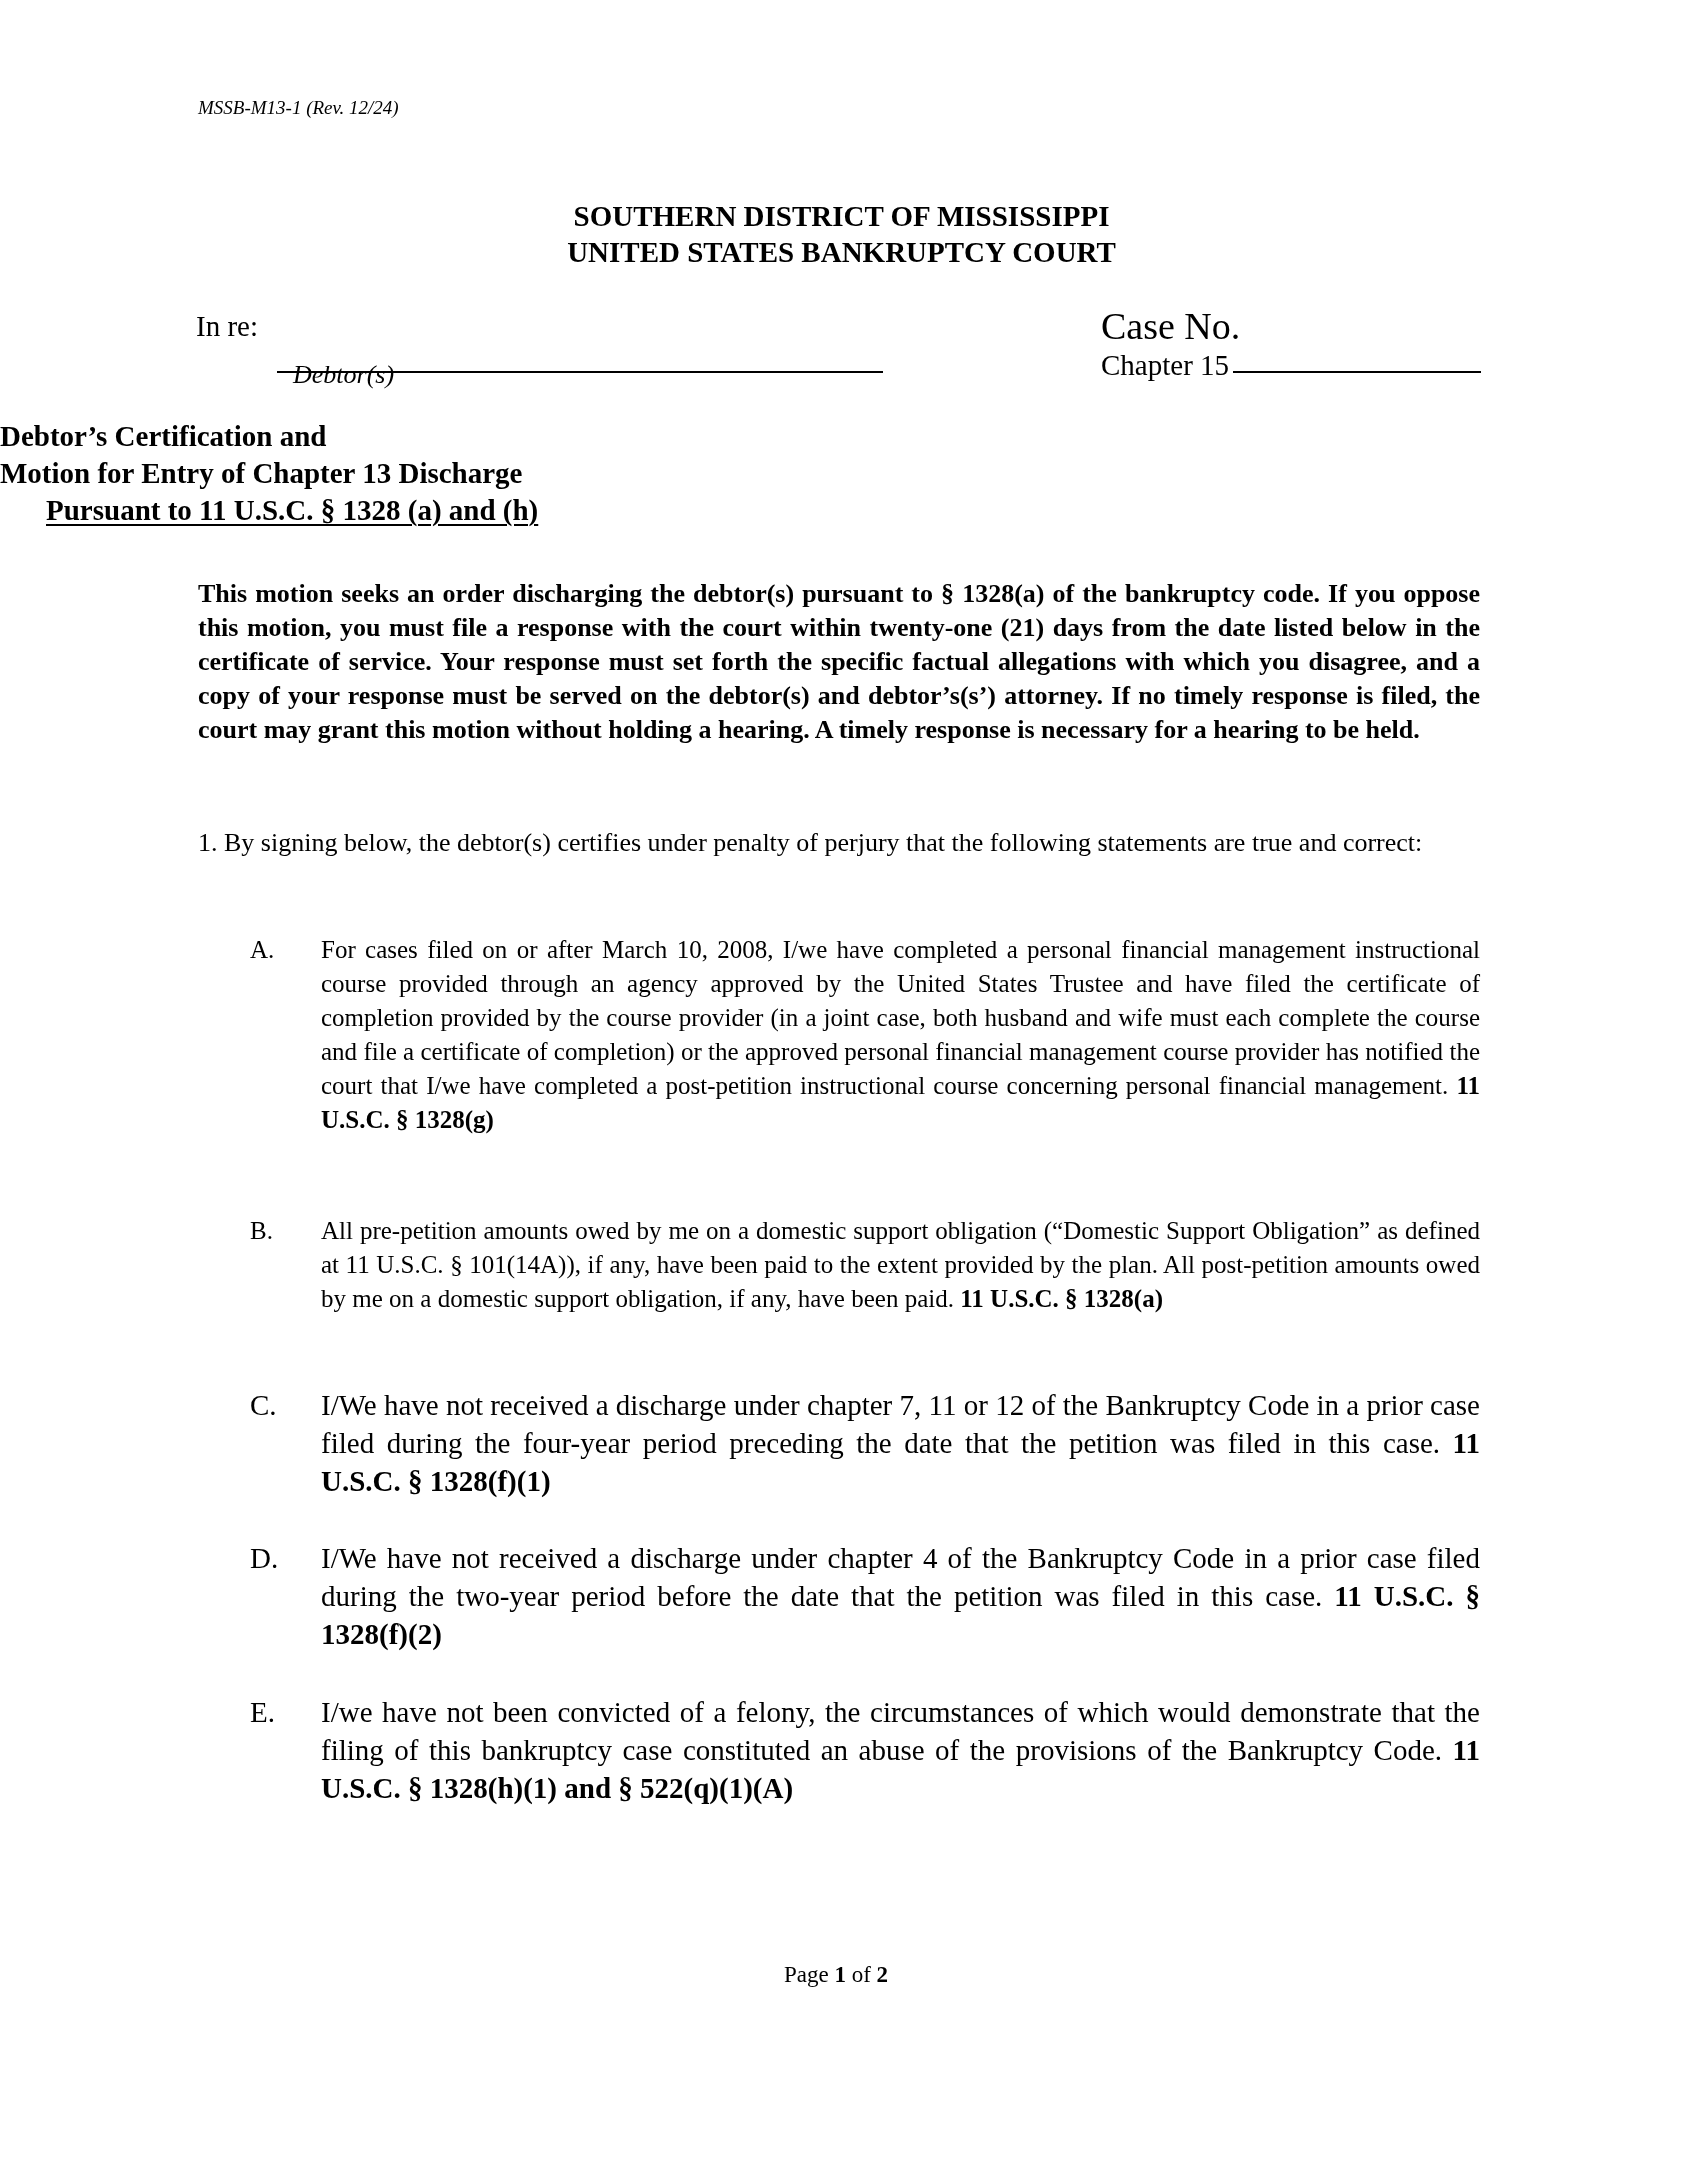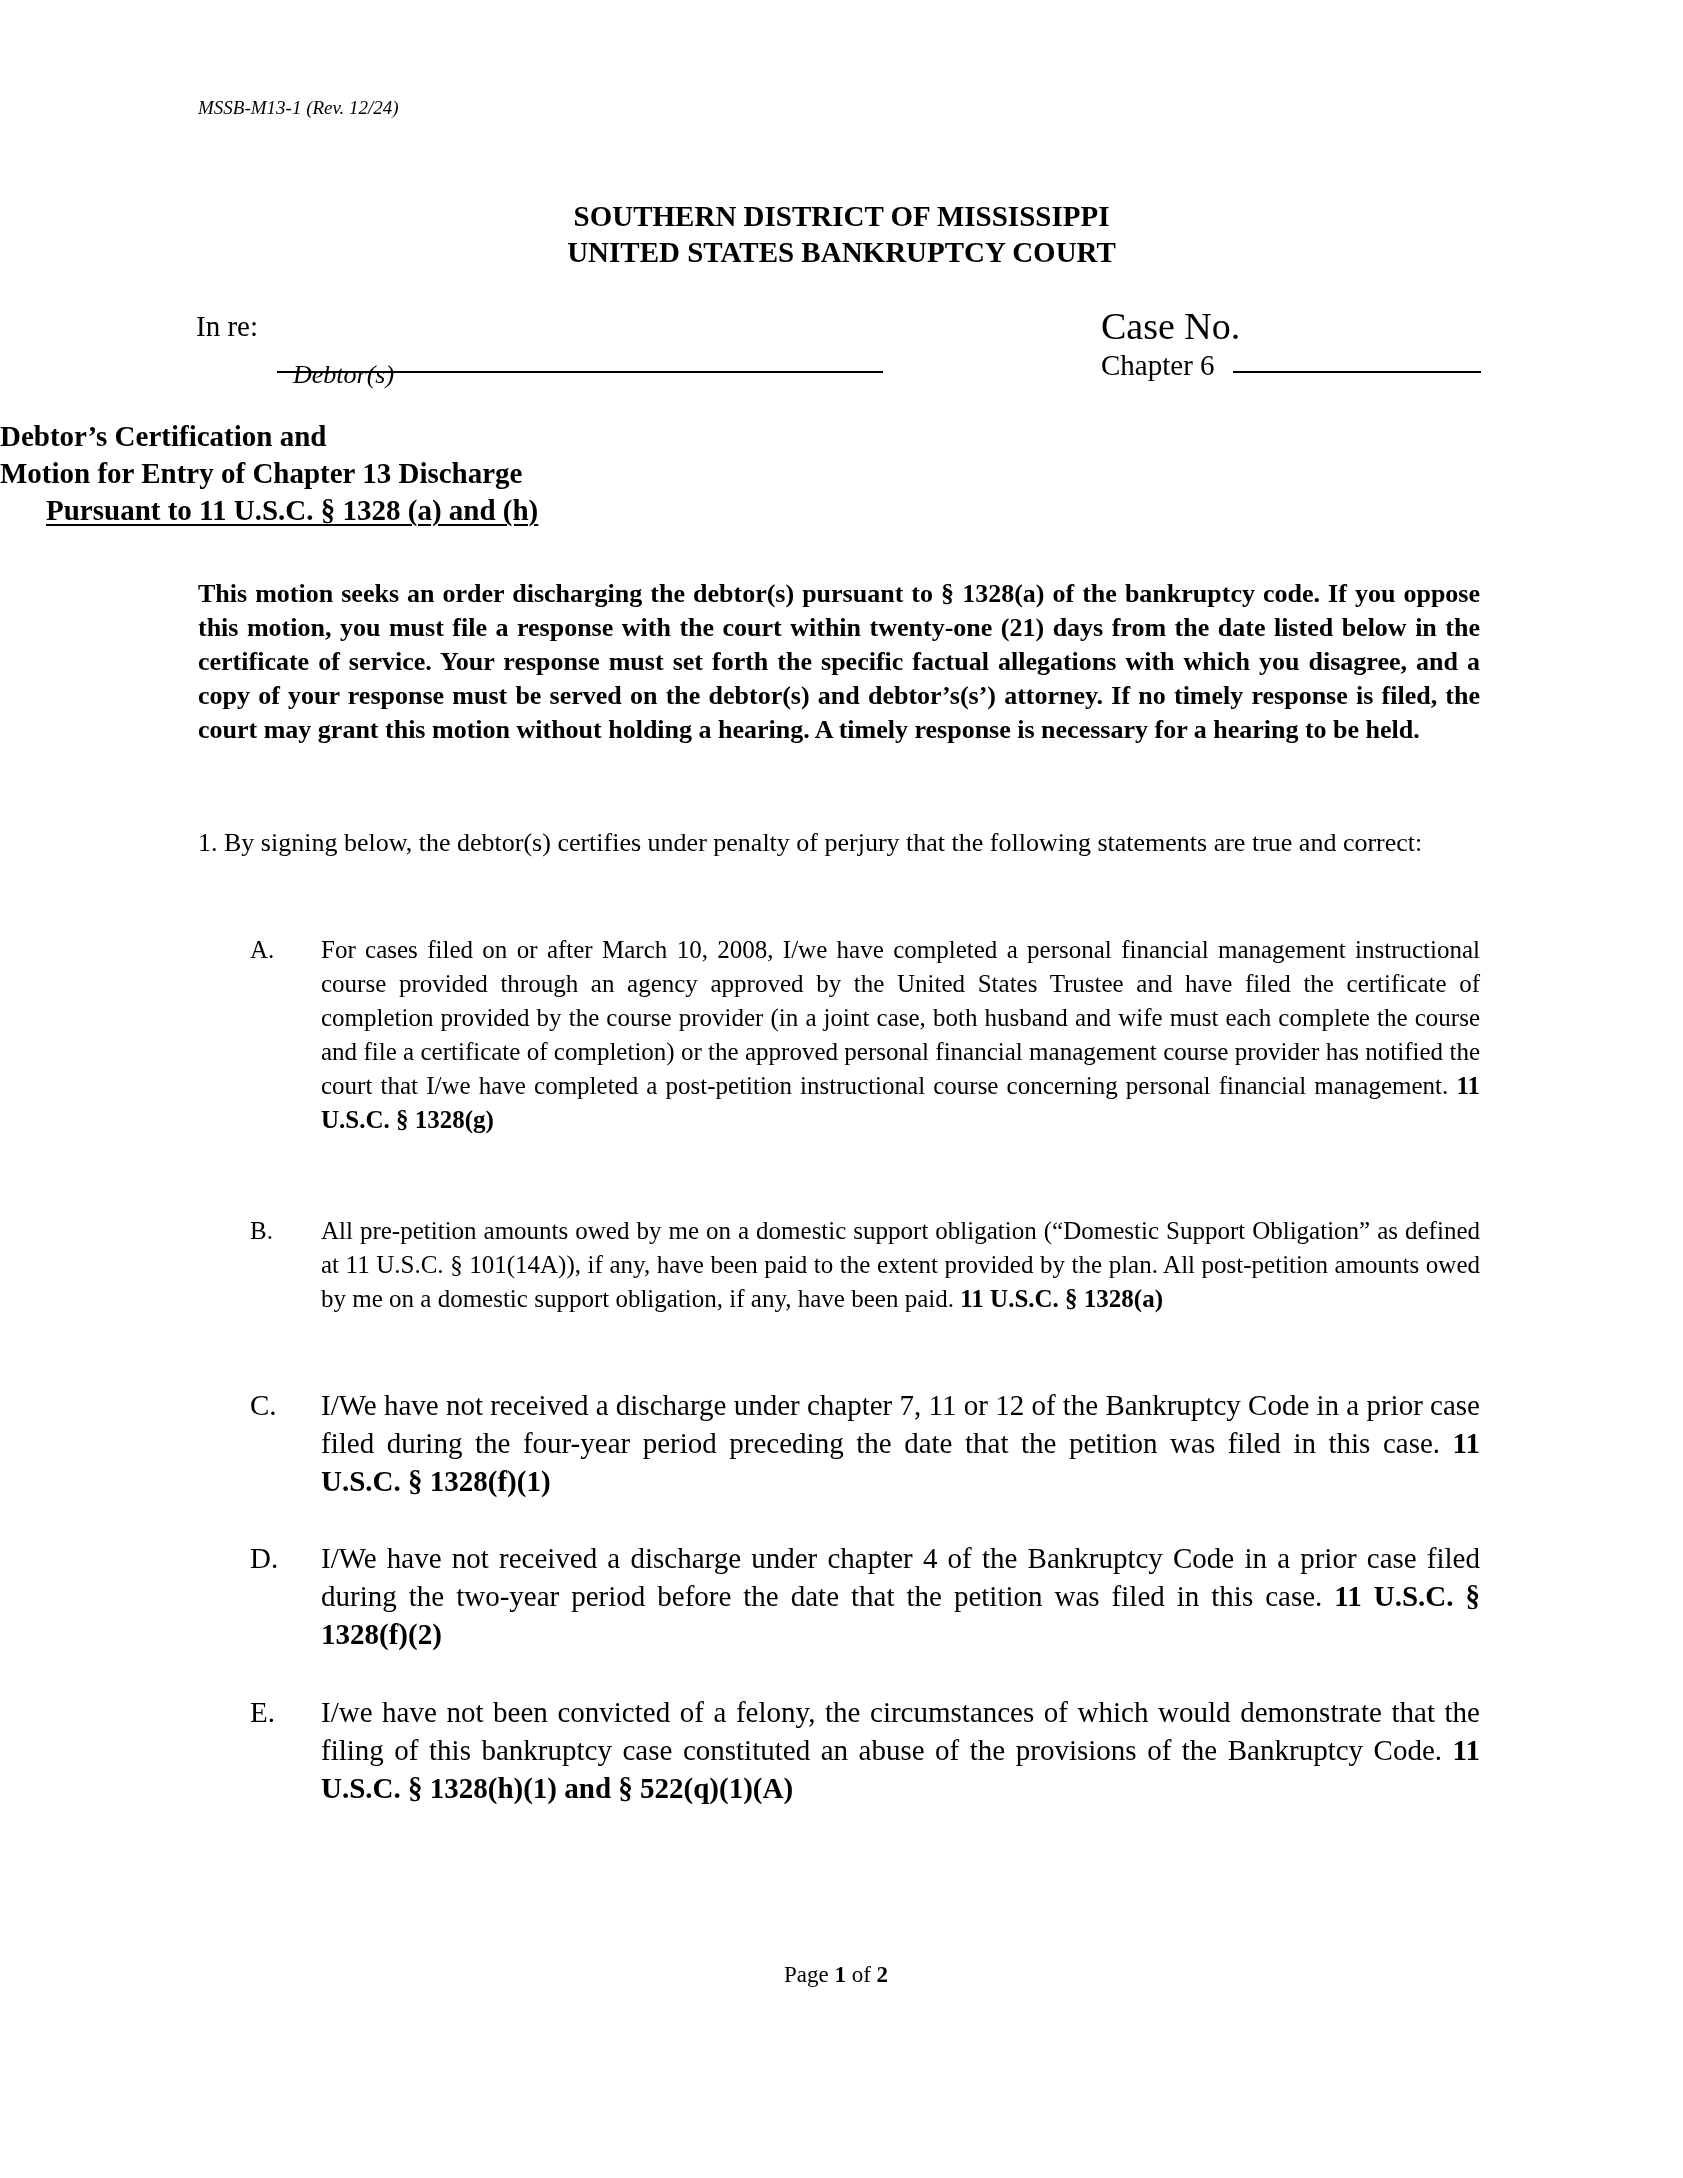--- a/index.html
+++ b/index.html
@@ -43,21 +43,21 @@
   <div>SOUTHERN DISTRICT OF MISSISSIPPI</div>
   <div>UNITED STATES BANKRUPTCY COURT</div>
 </div>
 
 <div id="inre" class="abs">In re:</div>
 <div id="inre-line" class="abs" style="height:30px;"></div>
 <div id="debtor-label" class="abs">Debtor(s)</div>
 
 <div id="caseno" class="abs">Case No.</div>
 <div id="caseno-line" class="abs" style="height:30px;"></div>
-<div id="chapter" class="abs">Chapter 6</div>
+<div id="chapter" class="abs">Chapter 15</div>
 
 <div id="title" class="abs">
   <div>Debtor’s Certification and</div>
   <div>Motion for Entry of Chapter 13 Discharge</div>
   <div><span class="u">Pursuant to 11 U.S.C. § 1328 (a) and (h)</span></div>
 </div>
 
 <div id="notice" class="abs">This motion seeks an order discharging the debtor(s) pursuant to § 1328(a) of the bankruptcy code. If you oppose this motion, you must file a response with the court within twenty-one (21) days from the date listed below in the certificate of service.  Your response must set forth the specific factual allegations with which you disagree, and a copy of your response must be served on the debtor(s) and debtor’s(s’) attorney.  If no timely response is filed, the court may grant this motion without holding a hearing.  A timely response is necessary for a hearing to be held.</div>
 
 <div id="cert" class="abs">1. By signing below, the debtor(s) certifies under penalty of perjury that the following statements are true and correct:</div>

